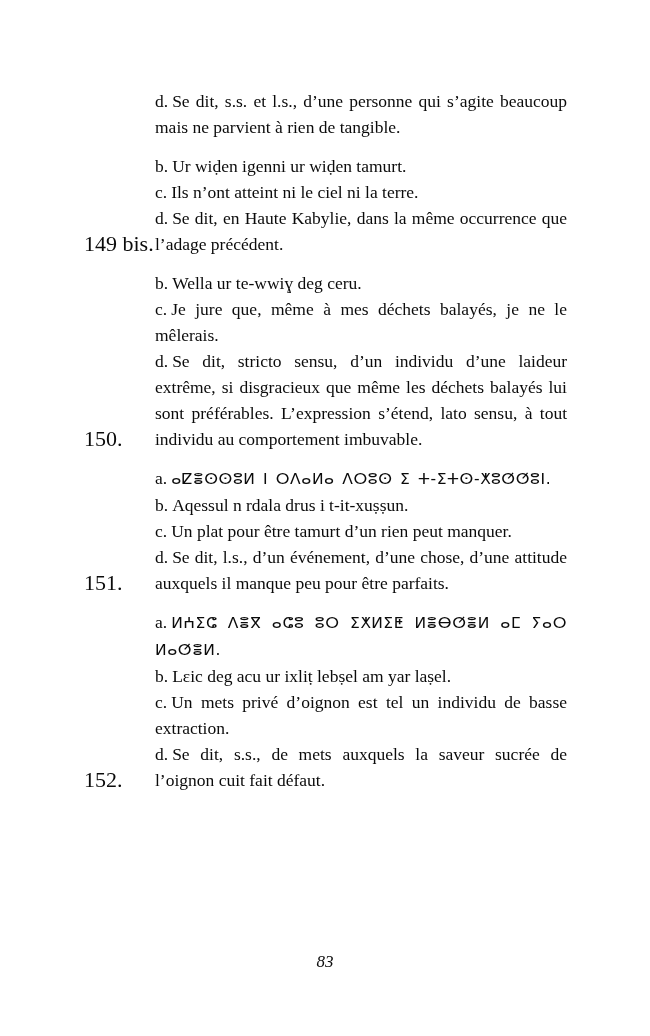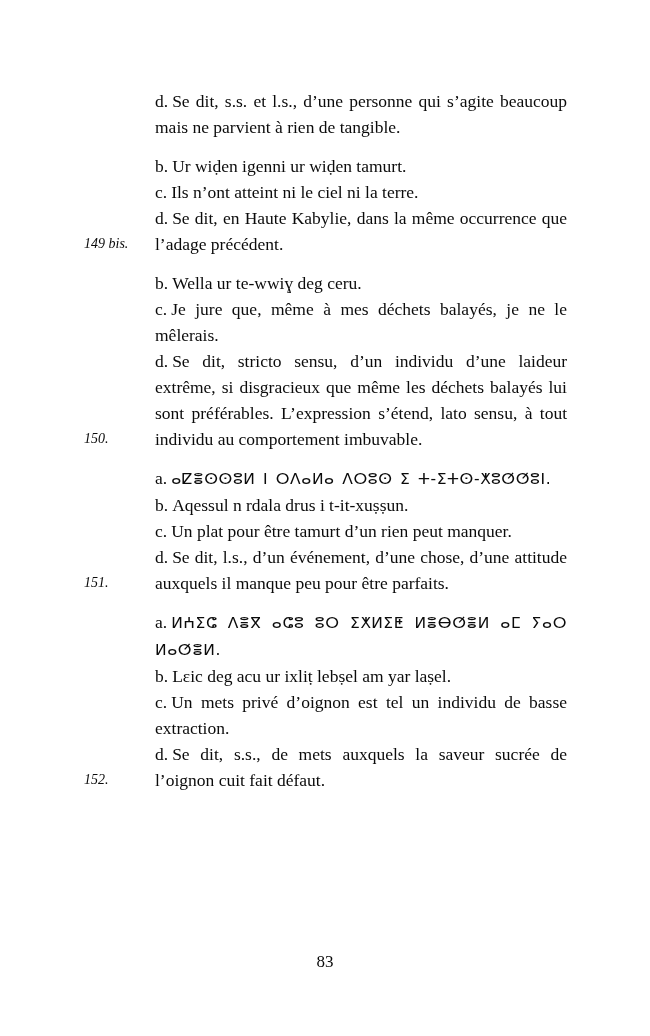--- a/index.html
+++ b/index.html
@@ -27,24 +27,23 @@
     width: 483px;
   }
   .entry {
     display: flex;
     align-items: flex-end;
     margin-bottom: 13px;
   }
   .entry-number {
     flex: none;
     width: 71px;
-    font-size: 14px;
+    font-size: 22px;
     line-height: 26px;
     white-space: nowrap;
-    font-style: italic;
   }
   .entry-items {
     flex: 1;
     min-width: 0;
   }
   .entry-items p {
     margin: 0;
     font-size: 17.5px;
     line-height: 26px;
     text-align: justify;
@@ -59,20 +58,21 @@
     word-spacing: 2px;
   }
   .page-number {
     position: absolute;
     top: 950px;
     left: 0;
     width: 100%;
     text-align: center;
     font-size: 17px;
     line-height: 24px;
+    font-style: italic;
   }
 </style>
 </head>
 <body>
 
 <div class="page">
   <div class="content" id="entries">
   <div class="entry">
     <div class="entry-number"></div>
     <div class="entry-items">

